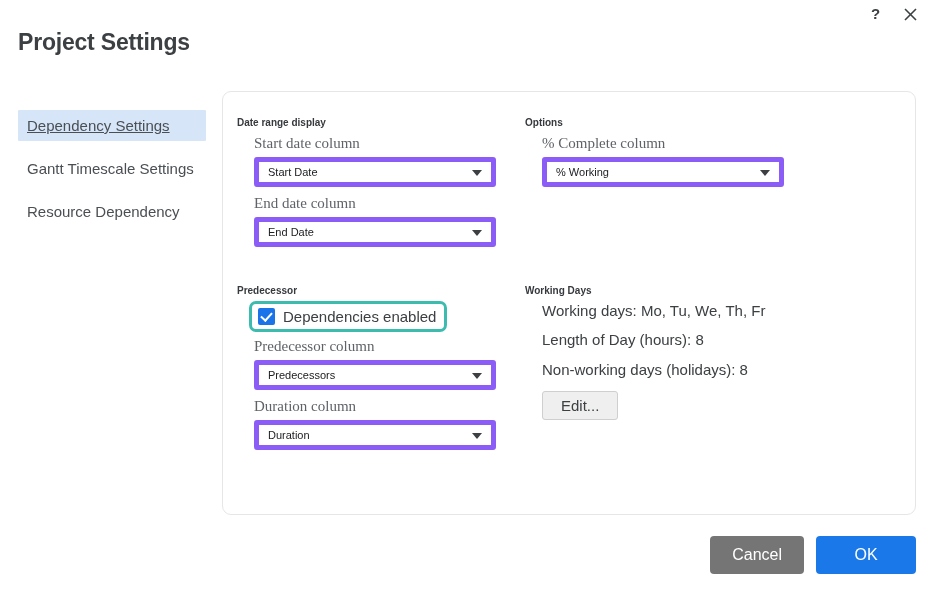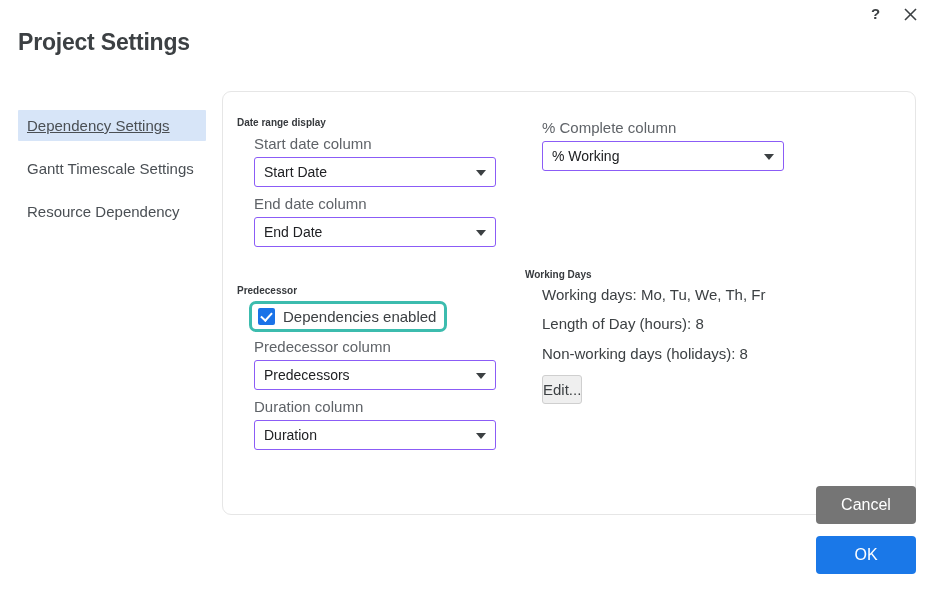--- a/index.html
+++ b/index.html
@@ -88,34 +88,35 @@
     color: #36393d;
     margin: 0 0 5px 0;
   }
   .group-title.second { margin-top: 0; }
 
   .field-label {
     font-size: 15px;
     color: #5f6368;
     margin: 0 0 3px 17px;
     line-height: 1.4;
+    font-family: Liberation Serif, serif;
   }
 
   .select {
     position: relative;
     margin: 0 0 6px 17px;
     width: 242px;
     height: 30px;
-    border: 1px solid #8b5cf6;
+    border: 5px solid #8b5cf6;
     border-radius: 3px;
     background: #fff;
     display: flex;
     align-items: center;
     padding: 0 24px 0 9px;
-    font-size: 14px;
+    font-size: 11px;
     color: #202124;
     cursor: pointer;
   }
   .select .caret {
     position: absolute;
     right: 9px;
     top: 50%;
     width: 0; height: 0;
     margin-top: -2px;
     border-left: 5px solid transparent;
@@ -165,38 +166,37 @@
   
   .wd-line {
     font-size: 15px;
     color: #3c4043;
     margin: 0 0 9px 17px;
     line-height: 1.35;
   }
   .edit-btn {
     margin-left: 17px;
     margin-top: 2px;
-    padding: 5px 0;
+    padding: 5px 18px;
     font-size: 15px;
     font-family: "Liberation Sans", sans-serif;
     color: #3c4043;
     background: #efefef;
     border: 1px solid #cfcfcf;
     border-radius: 3px;
     cursor: pointer;
   }
 
   
   .footer {
     position: absolute;
     right: 16px;
     bottom: 18px;
     display: flex;
     gap: 12px;
-    flex-direction: column;
   }
   .btn {
     font-family: "Liberation Sans", sans-serif;
     font-size: 16px;
     border: none;
     border-radius: 4px;
     cursor: pointer;
     height: 38px;
     padding: 0 22px;
     color: #fff;
@@ -271,20 +271,21 @@
         <div class="field-label">Duration column</div>
         <div class="select">
           <span>Duration</span>
           <span class="caret"></span>
         </div>
       </div>
     </div>
 
     <div class="col-right">
 
+      <div class="group-title">Options</div>
 
       <div class="field-label">% Complete column</div>
       <div class="select select-sm">
         <span>% Working</span>
         <span class="caret"></span>
       </div>
 
       <div class="block2r" style="margin-top:98px;">
         <div class="group-title second">Working Days</div>
         <div class="wd-line">Working days: Mo, Tu, We, Th, Fr</div>

